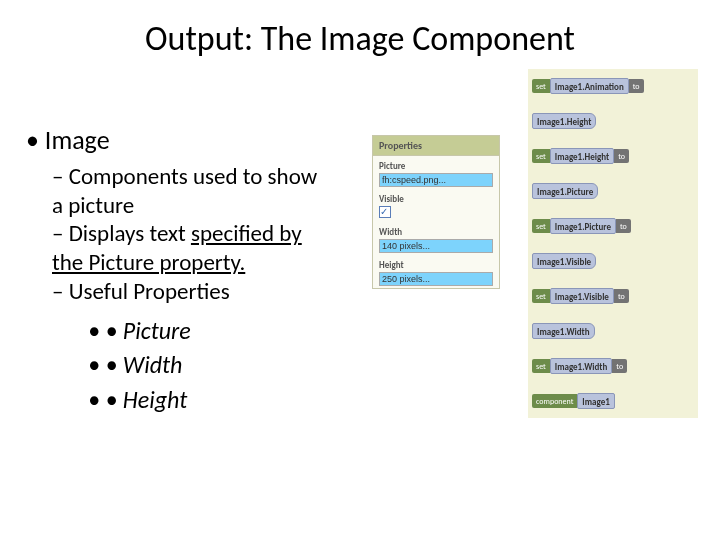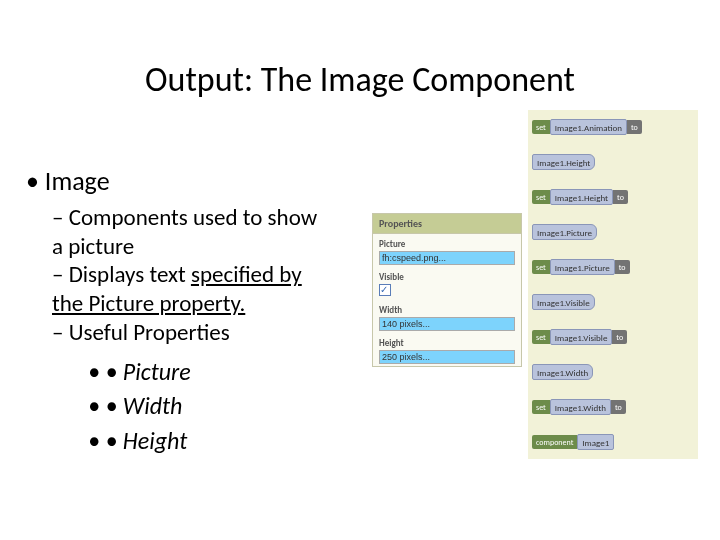--- a/index.html
+++ b/index.html
@@ -10,21 +10,20 @@
     background: #fff;
     color: #000;
     position: relative;
     overflow: hidden;
   }
   .title {
     font-size: 34px;
     font-weight: 400;
     text-align: center;
     padding: 18px 0 10px 0;
-    margin-top: 41px;
   }
   .content {
     display: flex;
     padding: 0 18px;
     align-items: flex-end;
   }
   .left {
     flex: 1;
   }
   .bullet-1 {
@@ -62,22 +61,22 @@
   }
   .panel-col {
     width: 150px;
     display: flex;
     flex-direction: column;
   }
   .properties-panel {
     border: 1px solid #c7c7aa;
     background: #fafaf2;
     font-size: 10px;
-    width: 150px;
-    margin-top: 103px;
+    width: 128px;
+    margin-top: 66px;
   }
   .properties-header {
     background: #c5cc95;
     padding: 3px 6px;
     font-weight: bold;
     font-size: 10px;
     color: #555;
     border-bottom: 1px solid #c7c7aa;
   }
   .prop-row {
@@ -129,21 +128,21 @@
     padding: 2px 4px;
     border-radius: 2px 0 0 2px;
     height: 14px;
     line-height: 10px;
   }
   .block-body {
     background: #b9c3dc;
     border: 1px solid #8a96b8;
     color: #333;
     padding: 2px 4px;
-    font-weight: normal;
+    font-weight: bold;
     font-size: 9px;
     border-radius: 2px;
     height: 16px;
     line-height: 12px;
     white-space: nowrap;
   }
   .block-to {
     background: #737373;
     color: #fff;
     font-size: 8px;

